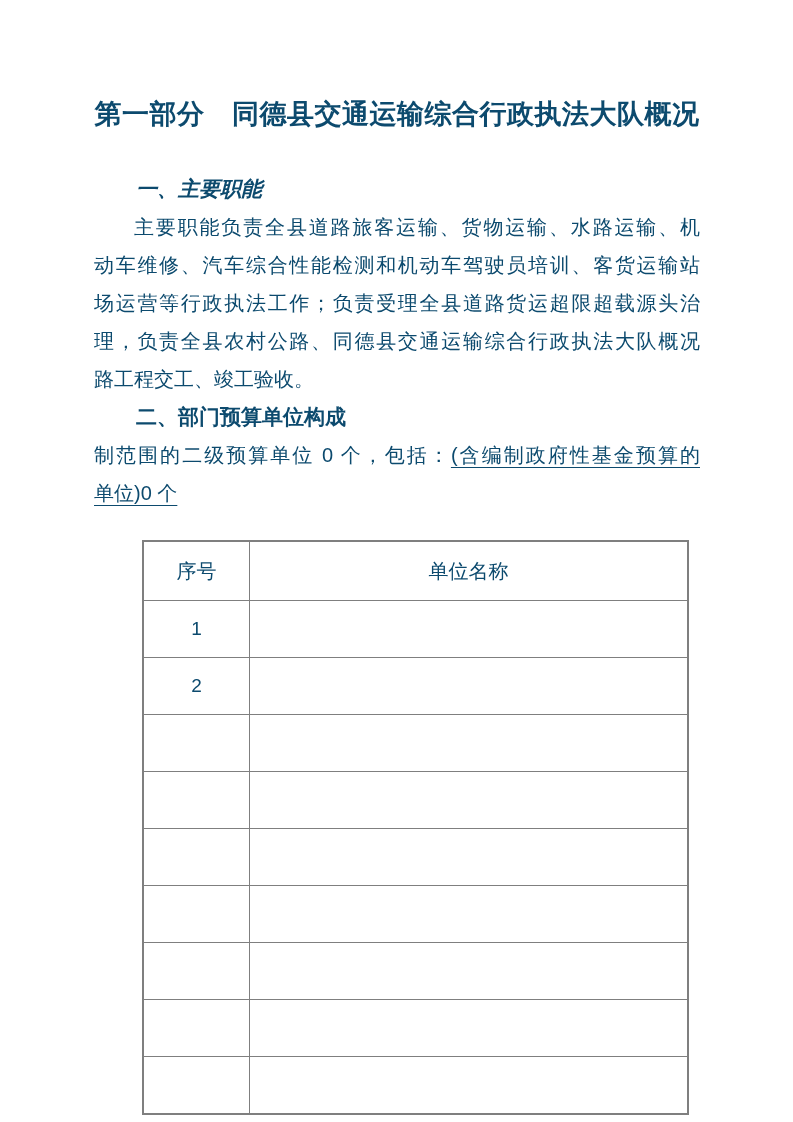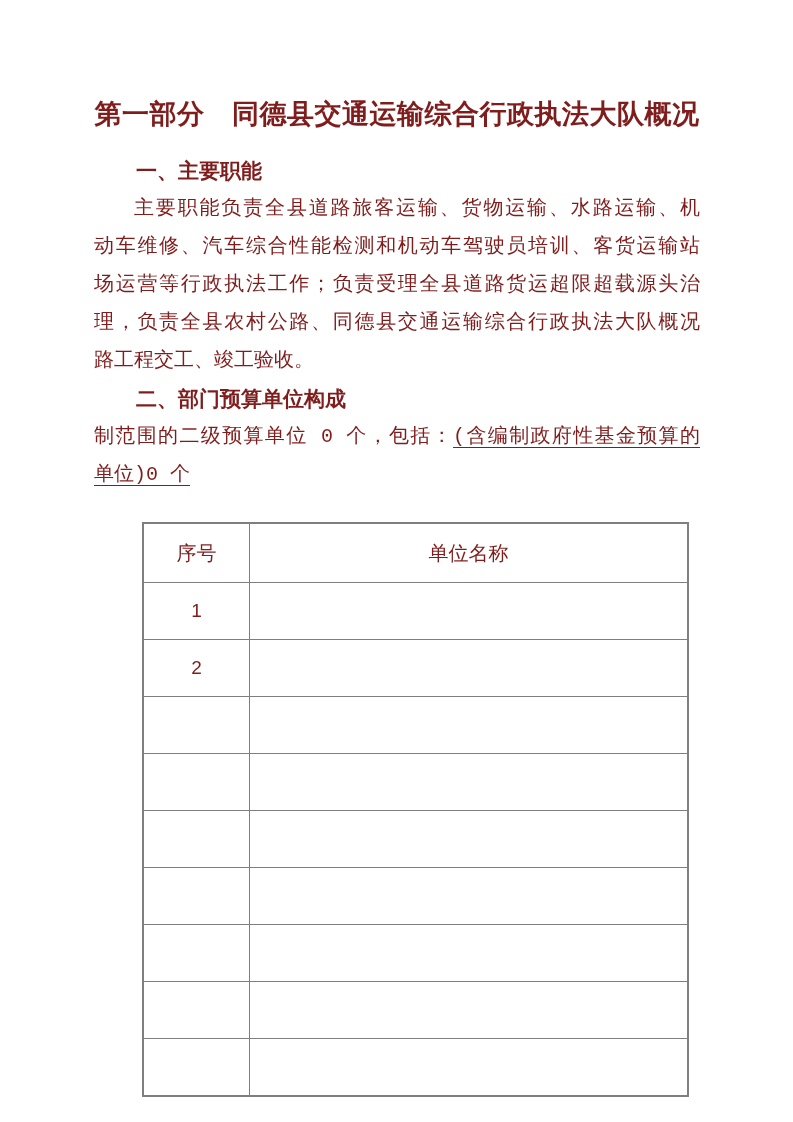--- a/index.html
+++ b/index.html
@@ -7,21 +7,21 @@
     padding: 0;
     background: #ffffff;
   }
   .page {
     position: relative;
     width: 793px;
     height: 1122px;
     margin: 0 auto;
     background: #ffffff;
     overflow: hidden;
-    color: #7f1d1d;
+    color: #0c4a6e;
   }
   .content {
     position: absolute;
     left: 94px;
     top: 0;
     width: 606px;
   }
   
   .doc-title {
     margin: 94px 0 0 0;
@@ -36,26 +36,27 @@
   
   .sec-heading {
     font-family: "Liberation Sans", "DejaVu Sans", sans-serif;
     font-weight: 700;
     font-size: 21px;
     line-height: 38px;
     text-indent: 2em;
     margin: 0;
   }
   .sec-heading.first {
-    margin-top: 18px;
+    margin-top: 36px;
+    font-style: italic;
   }
   
   .para {
     margin: 0;
-    font-family: Liberation Mono, monospace;
+    font-family: Liberation Sans, sans-serif;
     font-size: 20px;
     line-height: 38px;
   }
   .line {
     height: 38px;
     overflow: hidden;
     text-align: justify;
     text-align-last: justify;
     text-justify: inter-character;
   }

